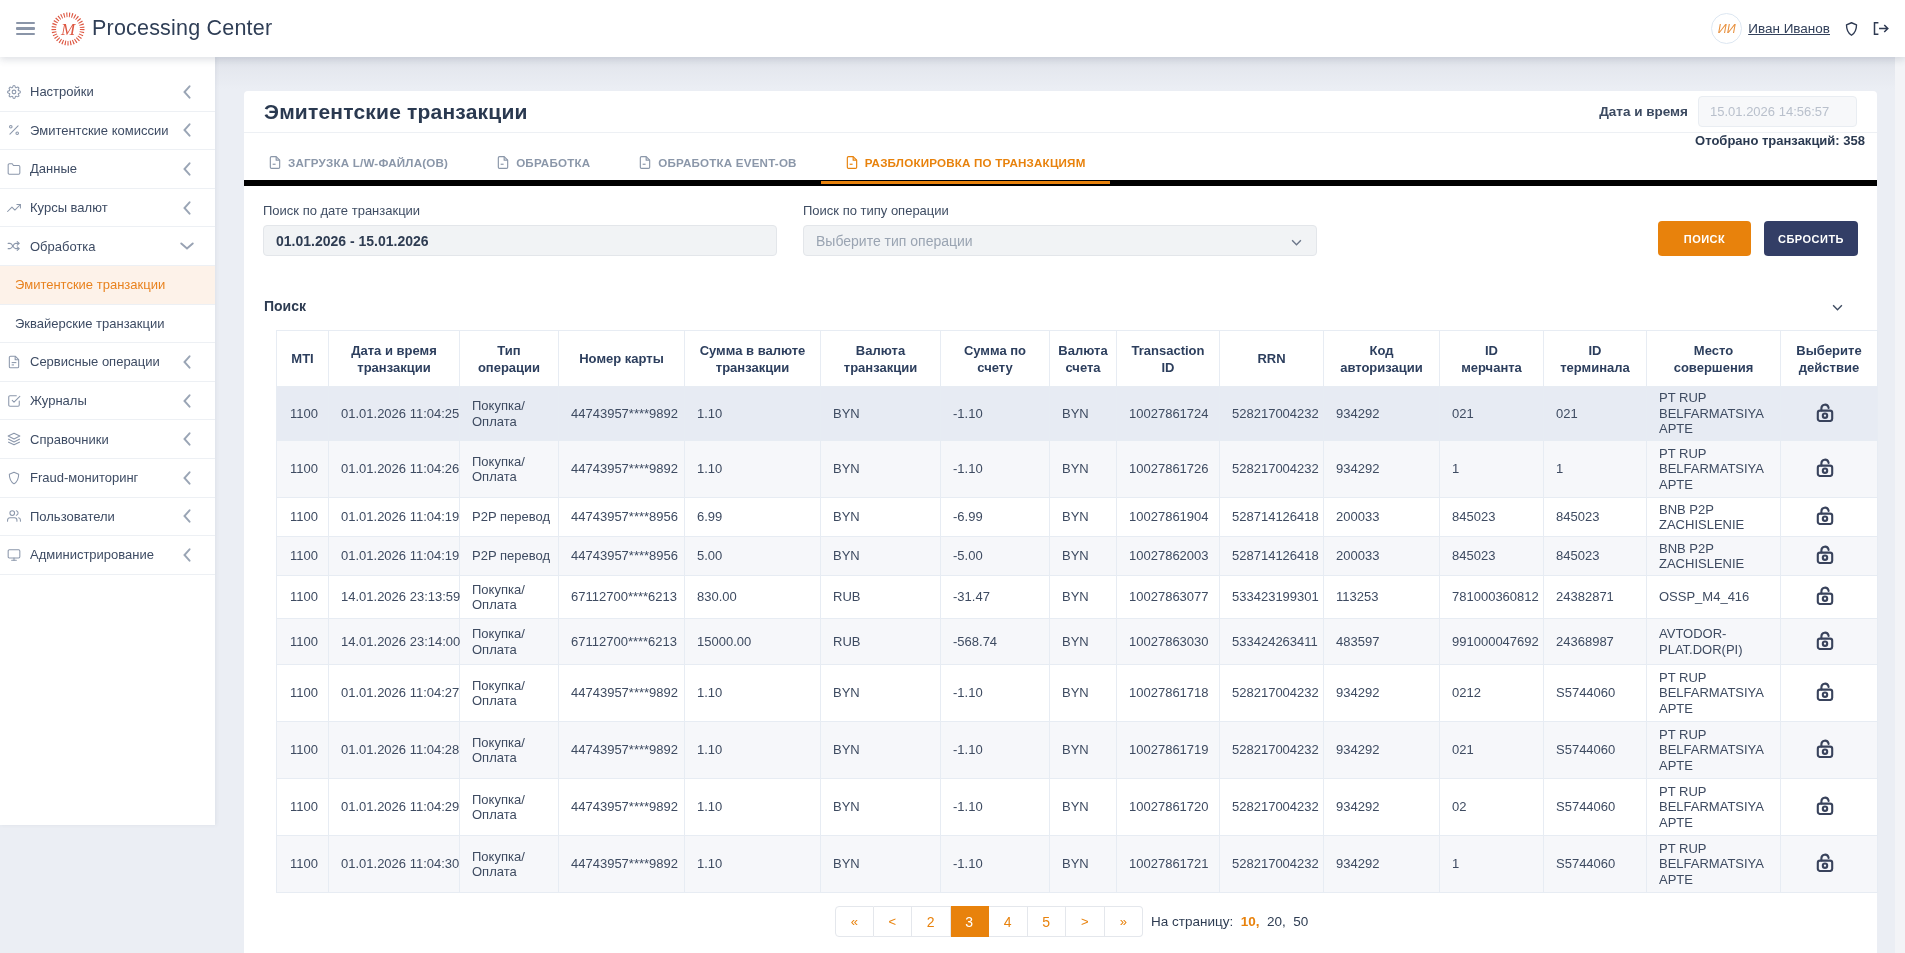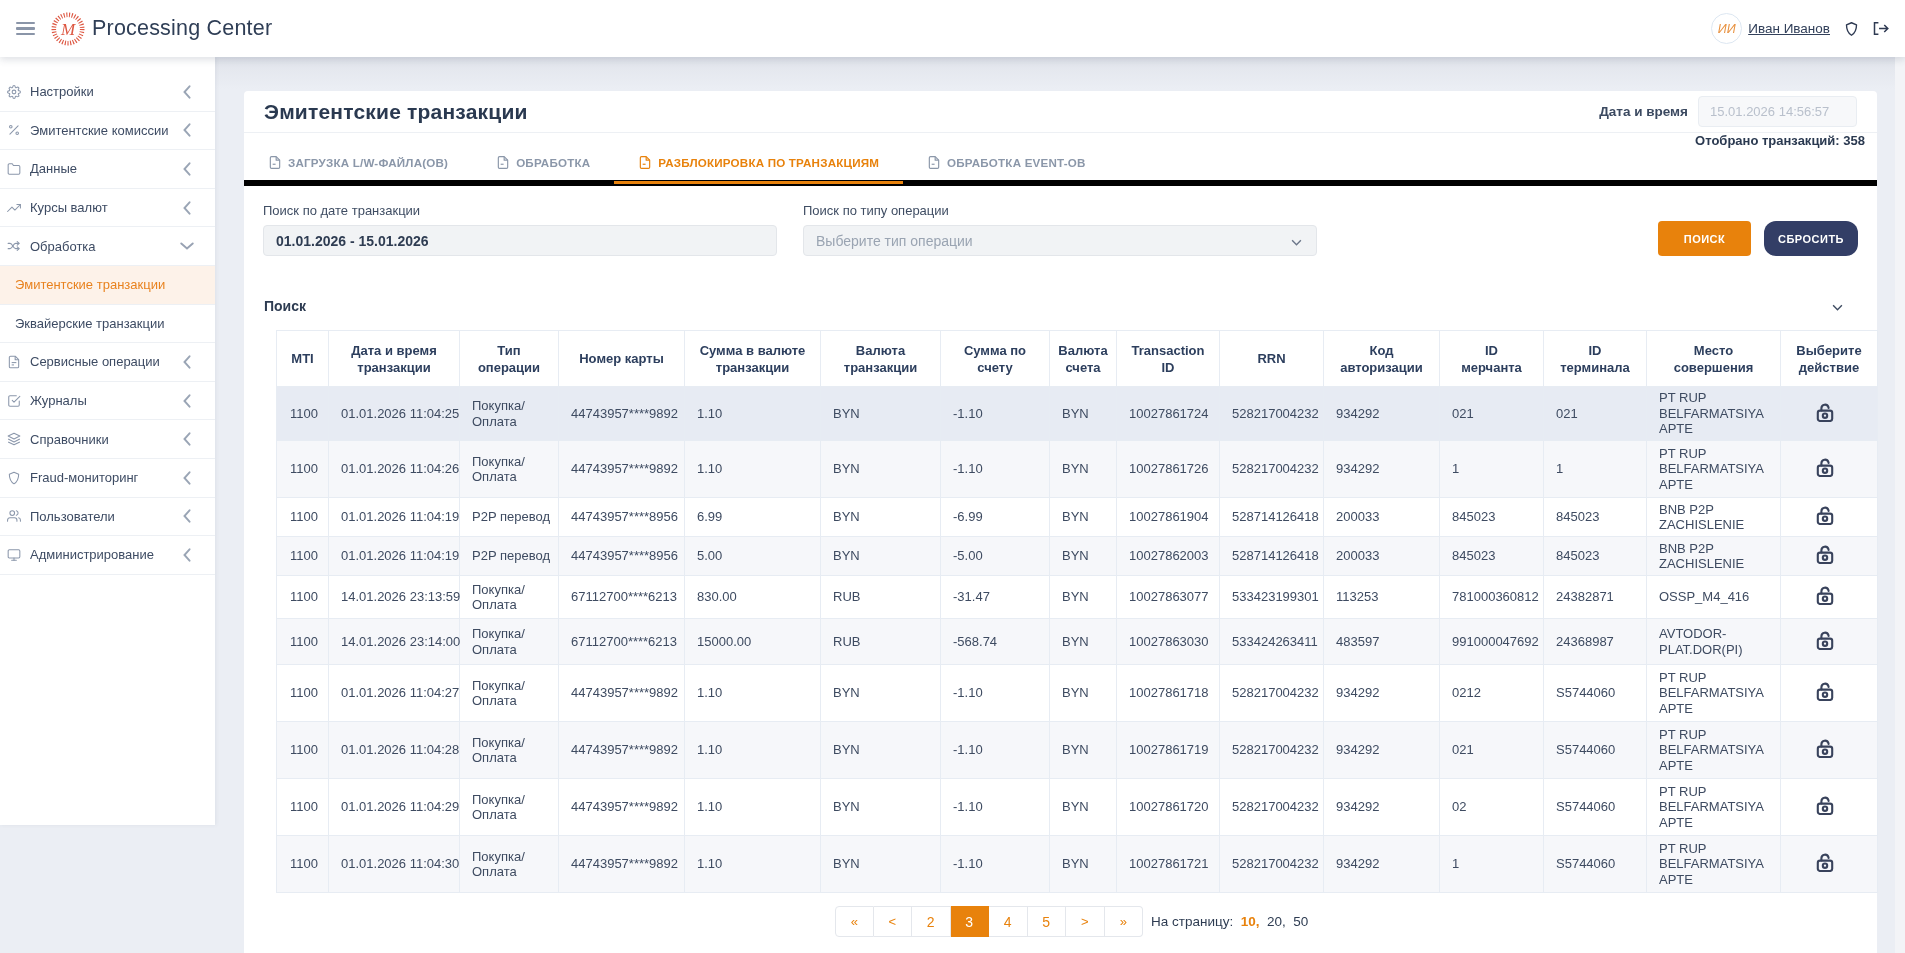--- a/index.html
+++ b/index.html
@@ -58,21 +58,21 @@
   padding:0 12px; font-size:14px; }
 .finput.bold { font-weight:bold; color:#2e3c52; }
 .fselect { color:#9aa4b2; position:relative; }
 .fselect .chev { position:absolute; right:14px; color:#6b7689; }
 .fbtns { margin-left:auto; display:flex; align-items:flex-start; gap:13px; padding-top:18px; }
 .btn { height:35px; border:none; border-radius:4px; font-family:"Liberation Sans",sans-serif; font-size:11px; font-weight:bold;
   color:#fff; letter-spacing:.5px; padding:0; }
 .btn.orange { width:93px; }
 .btn.navy { width:94px; }
 .btn.orange { background:#e8820c; }
-.btn.navy { background:#333e66;border-radius:12px; }
+.btn.navy { background:#333e66; }
 
 
 .searchrow { margin:25px 20px 0; padding:0; height:49px; display:flex; align-items:center; position:relative; }
 .searchrow .t { font-size:14px; font-weight:bold; color:#2e3c52; }
 .searchrow .chev { position:absolute; right:14px; color:#3e4b61; }
 
 
 table { border-collapse:collapse; table-layout:fixed; margin:0 0 0 32px; width:1601px; }
 th, td { border:1px solid #e7ecf3; font-size:13px; vertical-align:middle; }
 th { color:#2c3e5d; font-weight:bold; text-align:center; height:56px; line-height:17px; padding:0 4px; }
@@ -287,30 +287,30 @@
         <div class="tab"><svg width="14" height="15" viewBox="0 0 24 24" fill="none" stroke="#8b97a9" stroke-width="2" stroke-linejoin="round">
               <path d="M14 2H6a2 2 0 0 0-2 2v16a2 2 0 0 0 2 2h12a2 2 0 0 0 2-2V8z"></path>
               <polyline points="14 2 14 8 20 8"></polyline>
               <line x1="8" y1="15" x2="13" y2="15"></line>
             </svg>ЗАГРУЗКА L/W-ФАЙЛА(ОВ)</div>
         <div class="tab"><svg width="14" height="15" viewBox="0 0 24 24" fill="none" stroke="#8b97a9" stroke-width="2" stroke-linejoin="round">
               <path d="M14 2H6a2 2 0 0 0-2 2v16a2 2 0 0 0 2 2h12a2 2 0 0 0 2-2V8z"></path>
               <polyline points="14 2 14 8 20 8"></polyline>
               <line x1="8" y1="15" x2="13" y2="15"></line>
             </svg>ОБРАБОТКА</div>
+        <div class="tab"><svg width="14" height="15" viewBox="0 0 24 24" fill="none" stroke="#8b97a9" stroke-width="2" stroke-linejoin="round">
+              <path d="M14 2H6a2 2 0 0 0-2 2v16a2 2 0 0 0 2 2h12a2 2 0 0 0 2-2V8z"></path>
+              <polyline points="14 2 14 8 20 8"></polyline>
+              <line x1="8" y1="15" x2="13" y2="15"></line>
+            </svg>ОБРАБОТКА EVENT-ОВ</div>
         <div class="tab active"><svg width="14" height="15" viewBox="0 0 24 24" fill="none" stroke="#e8820c" stroke-width="2" stroke-linejoin="round">
               <path d="M14 2H6a2 2 0 0 0-2 2v16a2 2 0 0 0 2 2h12a2 2 0 0 0 2-2V8z"></path>
               <polyline points="14 2 14 8 20 8"></polyline>
               <line x1="8" y1="15" x2="13" y2="15"></line>
             </svg>РАЗБЛОКИРОВКА ПО ТРАНЗАКЦИЯМ</div>
-        <div class="tab"><svg width="14" height="15" viewBox="0 0 24 24" fill="none" stroke="#8b97a9" stroke-width="2" stroke-linejoin="round">
-              <path d="M14 2H6a2 2 0 0 0-2 2v16a2 2 0 0 0 2 2h12a2 2 0 0 0 2-2V8z"></path>
-              <polyline points="14 2 14 8 20 8"></polyline>
-              <line x1="8" y1="15" x2="13" y2="15"></line>
-            </svg>ОБРАБОТКА EVENT-ОВ</div>
         <div class="selected-count">Отобрано транзакций: 358</div>
       </div>
       <div class="filters">
         <div class="fgroup">
           <label>Поиск по дате транзакции</label>
           <div class="finput bold">01.01.2026 - 15.01.2026</div>
         </div>
         <div class="fgroup">
           <label>Поиск по типу операции</label>
           <div class="finput fselect">Выберите тип операции

